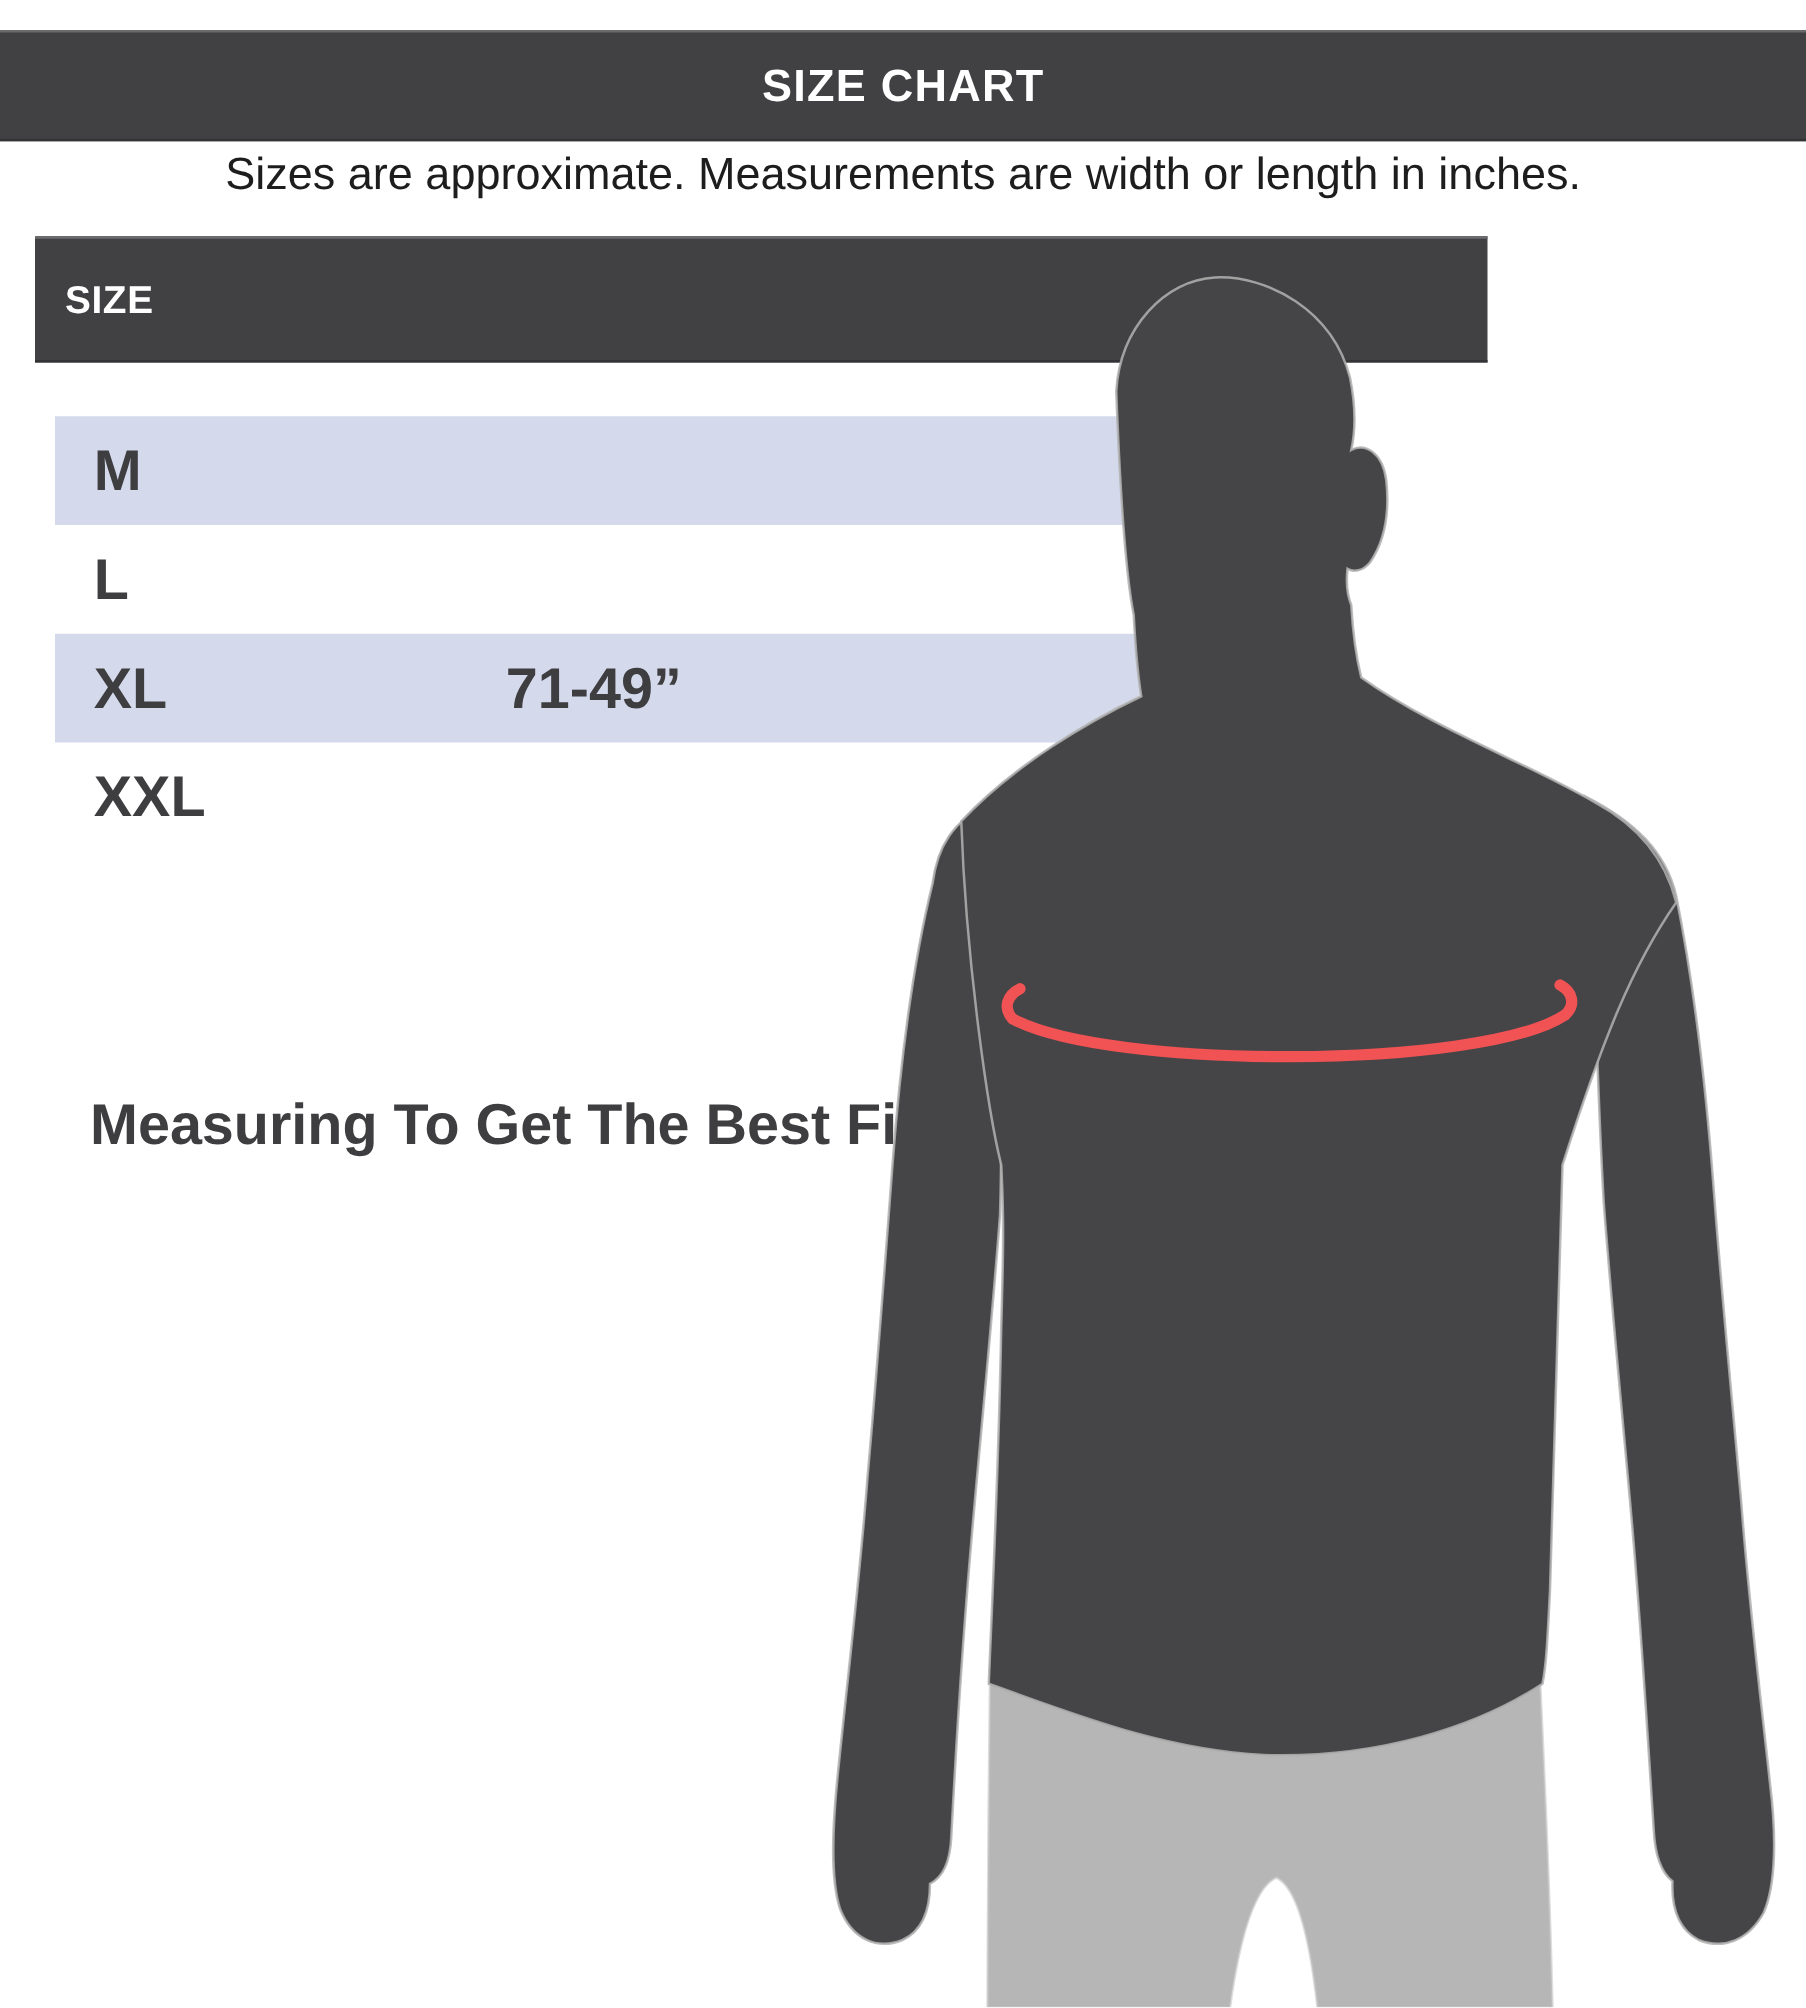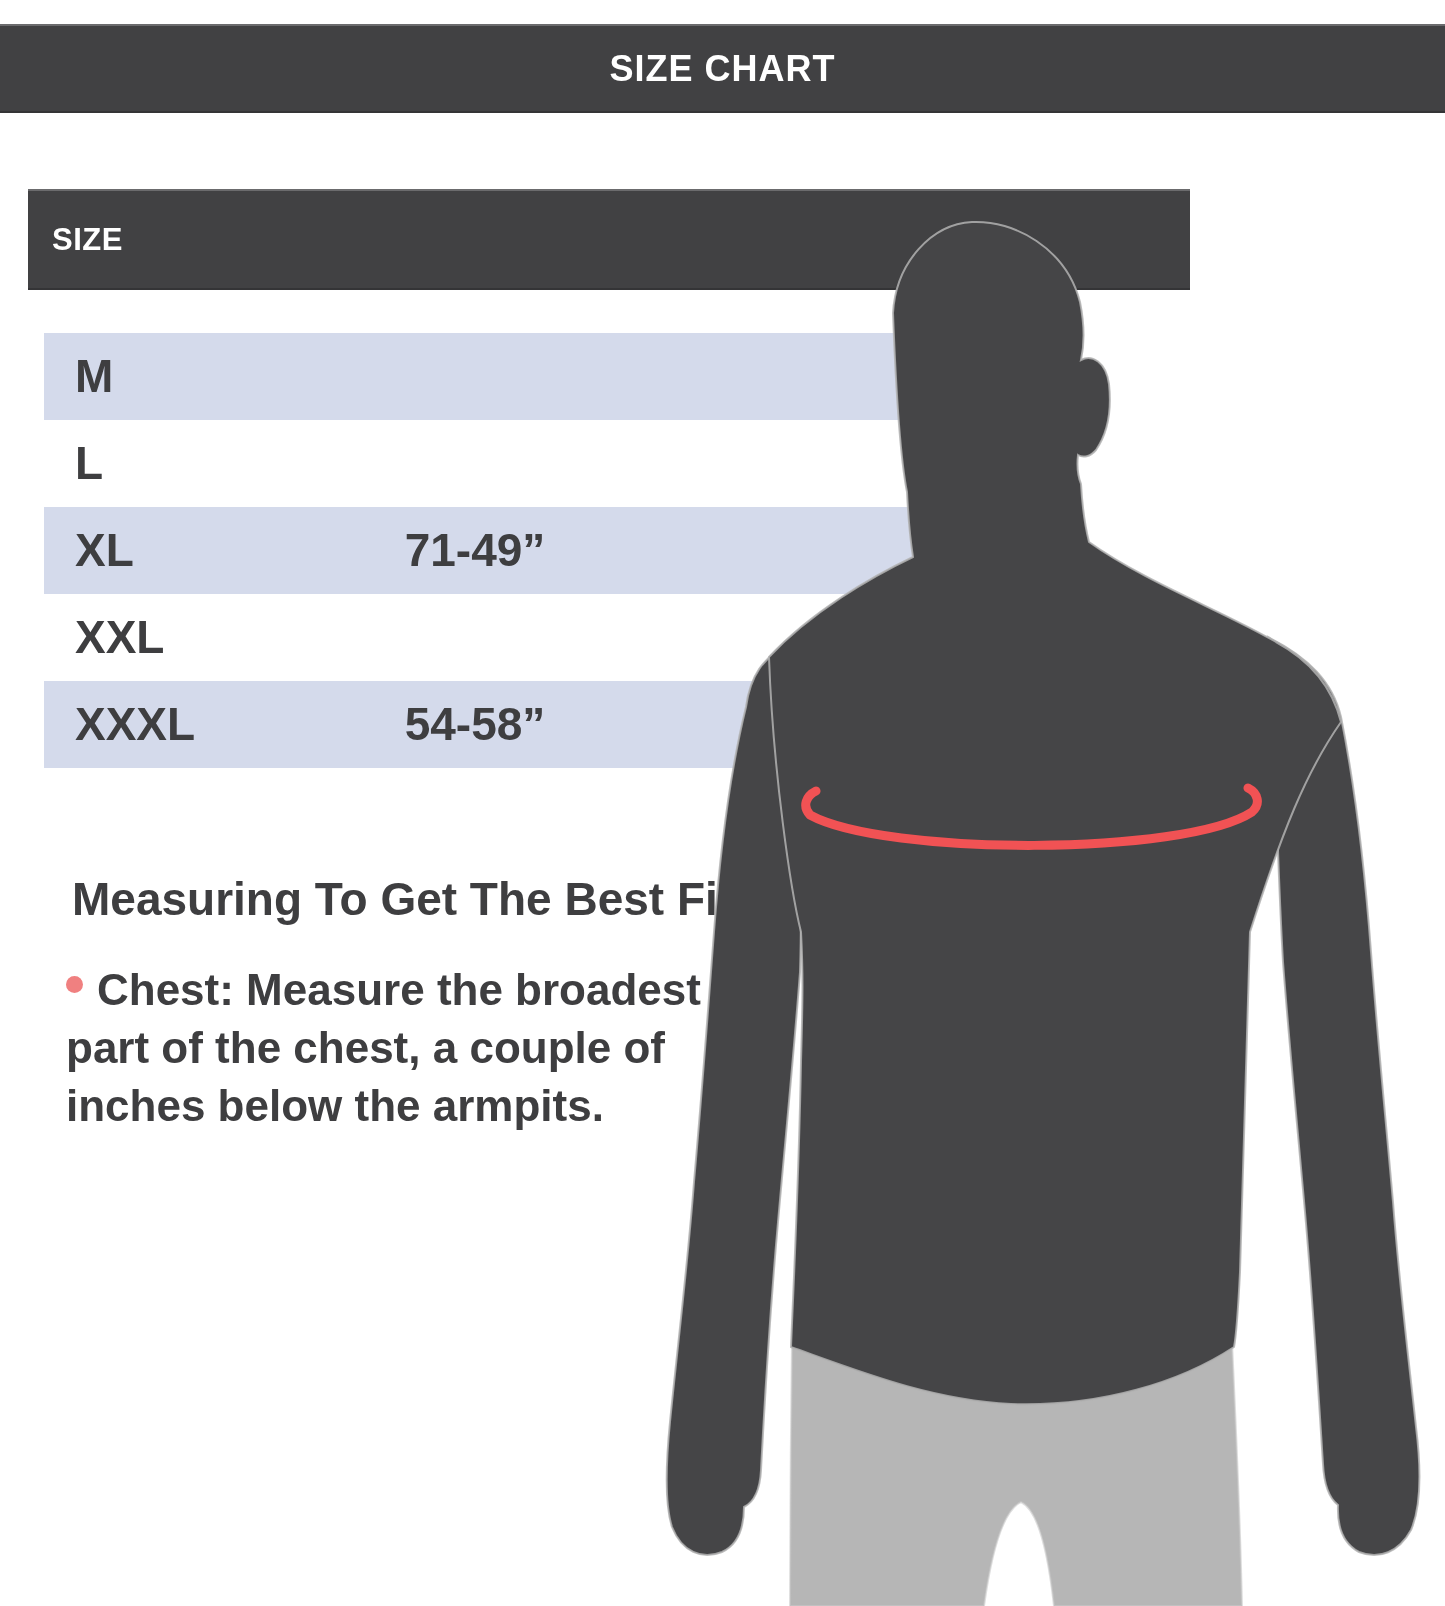--- a/index.html
+++ b/index.html
@@ -65,20 +65,21 @@
   .chest-line{fill:none;stroke:#f15254;stroke-width:9;stroke-linecap:round;}
 </style>
 </head>
 <body>
 
 <div class="canvas">
 
   <div class="top-bar">
     <h1>SIZE CHART</h1>
   </div>
+  <div class="subtitle">Sizes are approximate. Measurements are width or length in inches.</div>
 
   <div class="table-header">
     <span class="th-size">SIZE</span>
   </div>
 
   <div class="rows" id="rows-container">
     <div class="row striped">
       <span class="label">M</span>
     </div>
 
@@ -88,28 +89,23 @@
 
     <div class="row striped">
       <span class="label">XL</span>
       <span class="value">71-49”</span>
     </div>
 
     <div class="row">
       <span class="label">XXL</span>
     </div>
 
-    <div class="row striped">
-      <span class="label">XXXL</span>
-      <span class="value">54-58”</span>
-    </div>
   </div>
 
   <p class="guide-heading">Measuring To Get The Best Fit</p>
-  <p class="guide-bullet"><span class="bullet-dot"></span><span>Chest: Measure the broadest part of the chest, a couple of inches below the armpits.</span></p>
 
   <svg class="figure-svg" viewBox="0 0 810 1396" aria-hidden="true">
 
     <path class="pants-shape" d="
       M 152,1132 L 592,1132
       C 596,1222 600,1302 602,1396
       L 414,1396
       C 406,1324 394,1298 381,1292
       C 368,1298 354,1324 344,1396
       L 150,1396

